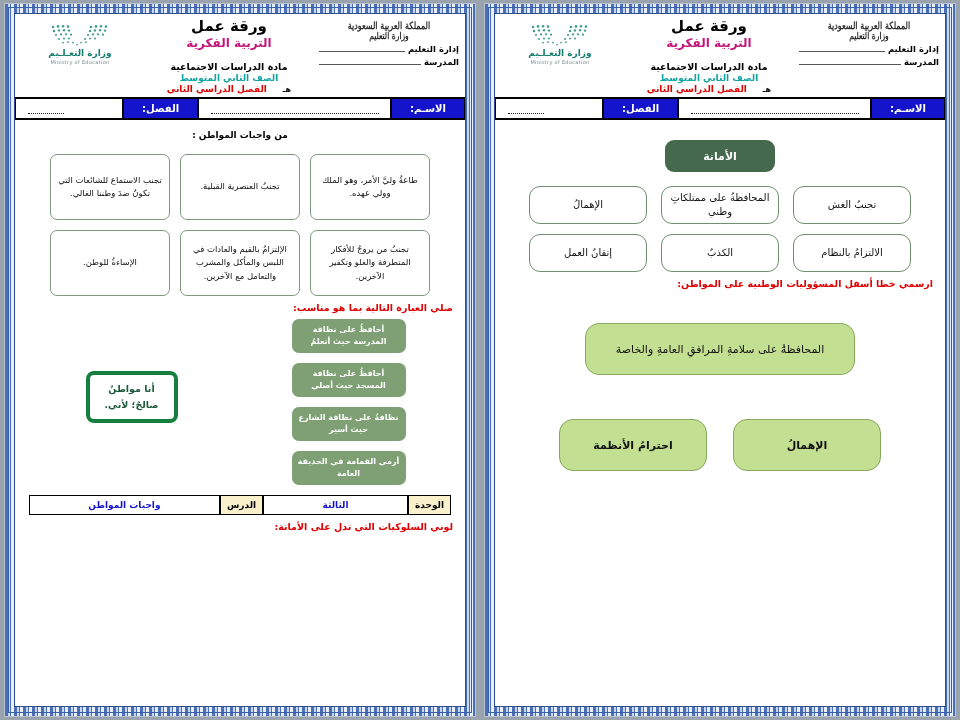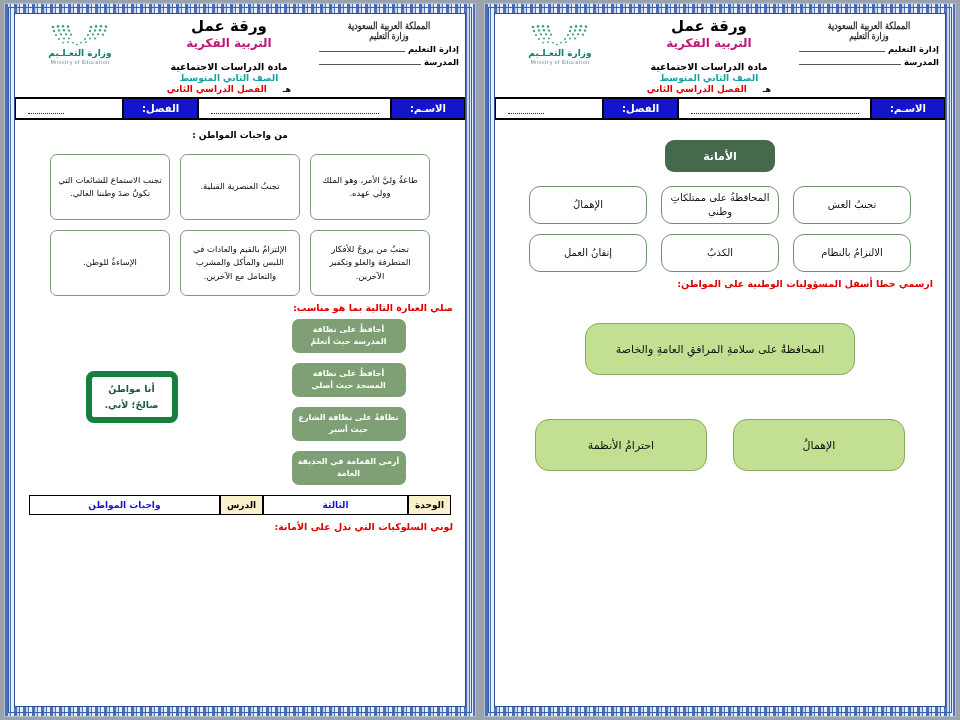--- a/index.html
+++ b/index.html
@@ -142,21 +142,21 @@
   .twocol{display:flex;flex-direction:row;margin-top:6px;}
   .col-right{width:50%;display:flex;flex-direction:column;align-items:center;padding-top:52px;}
   .col-left{width:50%;display:flex;flex-direction:column;align-items:center;gap:10px;}
   .gbox{
     width:114px;min-height:34px;background:#7fa074;border-radius:7px;
     color:#fff;font-size:8px;line-height:1.5;font-weight:bold;
     display:flex;align-items:center;justify-content:center;text-align:center;
     padding:4px 6px;box-sizing:border-box;
   }
   .answerbox{
-    width:92px;min-height:52px;border:6px solid #15803d;border-radius:8px;background:#fff;
+    width:92px;min-height:52px;border:4px solid #15803d;border-radius:8px;background:#fff;
     color:#1f5c3d;font-size:9.5px;font-weight:bold;line-height:1.7;
     display:flex;align-items:center;justify-content:center;text-align:center;
     padding:4px;box-sizing:border-box;
   }
 
   
   .unit-table{
     display:flex;flex-direction:row;align-items:stretch;
     margin:10px 6px 0 6px;height:20px;
   }
@@ -189,21 +189,21 @@
   }
   .rowchips.r2{margin-top:10px;}
   .lgbox{
     background:#c3df92;border:1px solid #86a85f;border-radius:14px;
     font-size:11px;color:#111;
     display:flex;align-items:center;justify-content:center;text-align:center;
     padding:8px 16px;box-sizing:border-box;
   }
   .lg-wide{width:270px;min-height:52px;margin:34px auto 0 auto;}
   .lg-row{display:flex;flex-direction:row;justify-content:center;gap:26px;margin-top:44px;}
-  .lg-sm{width:172px;min-height:52px;}
+  .lg-sm{width:148px;min-height:52px;font-weight:bold;}
 </style>
 </head>
 <body>
 
 <div class="spread">
 
   <div class="page">
     <div class="ornament"></div>
     <div class="sheet">
 

